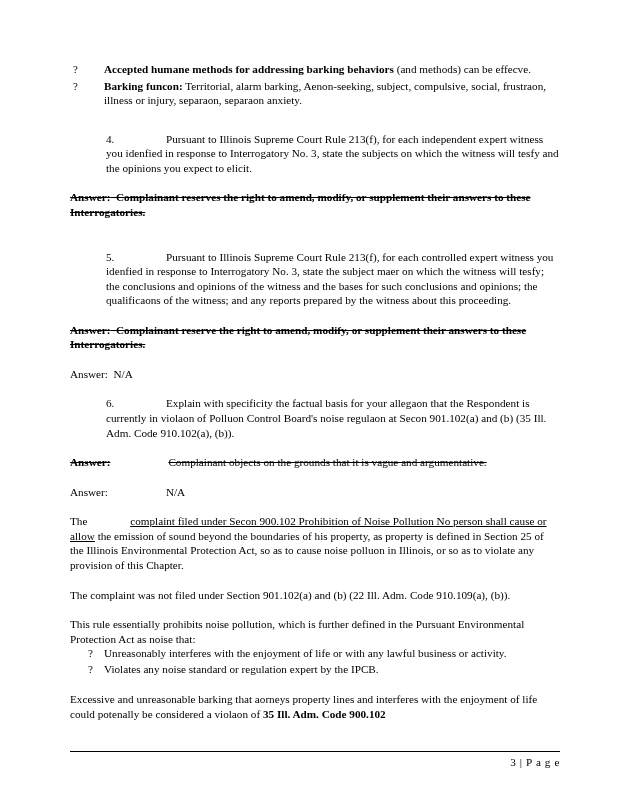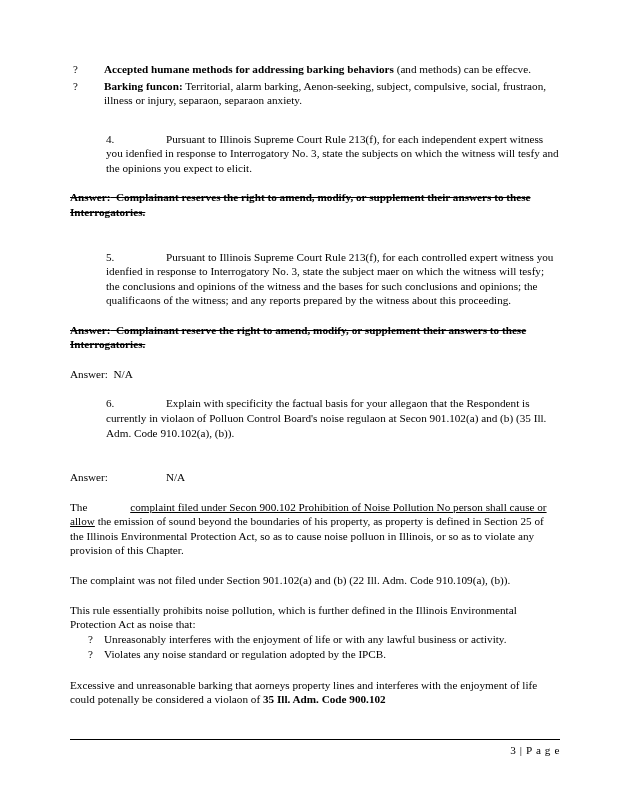--- a/index.html
+++ b/index.html
@@ -74,21 +74,21 @@
   }
   .sub-list li .bullet {
     position: absolute;
     left: 18px;
     top: 0;
   }
   .footer {
     position: absolute;
     left: 70px;
     right: 58px;
-    bottom: 44px;
+    bottom: 32px;
   }
   .footer-rule {
     border-top: 1px solid #000000;
     width: 100%;
     margin-bottom: 4px;
   }
   .footer-text {
     text-align: right;
     font-size: 11.2px;
     letter-spacing: 0.6px;
@@ -130,40 +130,41 @@
   <div class="gap-md"></div>
 
   <p><span>Answer:</span>&nbsp;&nbsp;<span>N/A</span></p>
 
   <div class="gap-md"></div>
 
   <p class="num-para"><span class="num">6.</span><span>Explain with specificity the factual basis for your allegaon that the Respondent is currently in violaon of Polluon Control Board's noise regulaon at Secon 901.102(a) and (b) (35 Ill. Adm. Code 910.102(a), (b)).</span></p>
 
   <div class="gap-md"></div>
 
+  <p class="strike"><span class="b">Answer:</span><span class="ans-indent"></span><span>Complainant objects on the grounds that it is vague and argumentative.</span></p>
 
   <div class="gap-md"></div>
 
   <p><span>Answer:</span><span class="ans-indent"></span><span>N/A</span></p>
 
   <div class="gap-md"></div>
 
   <p><span>The </span><span class="underline">complaint filed under Secon 900.102 Prohibition of Noise Pollution No person shall cause or allow</span><span> the emission of sound beyond the boundaries of his property, as property is defined in Section 25 of the Illinois Environmental Protection Act, so as to cause noise polluon in Illinois, or so as to violate any provision of this Chapter.</span></p>
 
   <div class="gap-md"></div>
 
   <p>The complaint was not filed under Section 901.102(a) and (b) (22 Ill. Adm. Code 910.109(a), (b)).</p>
 
   <div class="gap-md"></div>
 
-  <p>This rule essentially prohibits noise pollution, which is further defined in the Illinois Environmental Protection Act as noise that:</p>
+  <p>This rule essentially prohibits noise pollution, which is further defined in the Pursuant Environmental Protection Act as noise that:</p>
 
   <ul class="sub-list">
     <li><span class="bullet">?</span><span>Unreasonably interferes with the enjoyment of life or with any lawful business or activity.</span></li>
-    <li><span class="bullet">?</span><span>Violates any noise standard or regulation adopted by the IPCB.</span></li>
+    <li><span class="bullet">?</span><span>Violates any noise standard or regulation expert by the IPCB.</span></li>
   </ul>
 
   <div class="gap-md"></div>
 
   <p><span>Excessive and unreasonable barking that aorneys property lines and interferes with the enjoyment of life could potenally be considered a violaon of </span><span class="b">35 Ill. Adm. Code 900.102</span></p>
 
   <div class="footer">
     <div class="footer-rule"></div>
     <div class="footer-text">3 | P a g e</div>
   </div>

